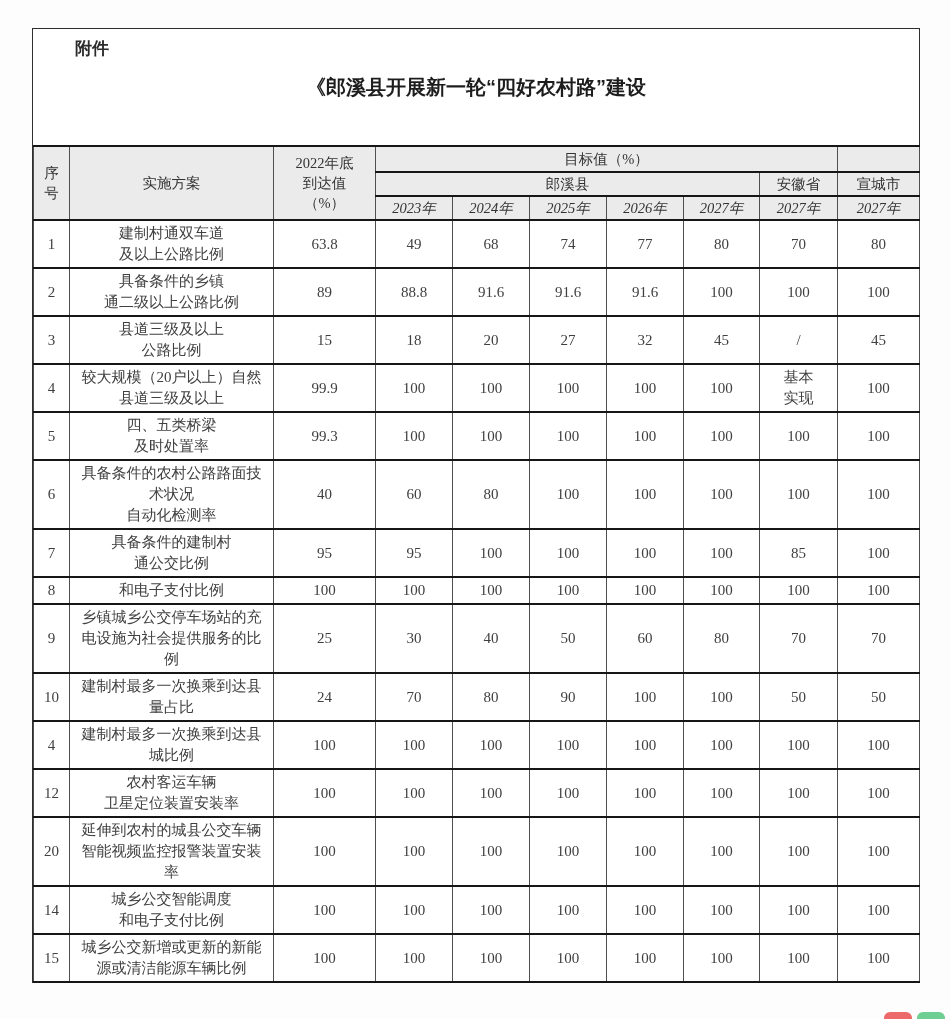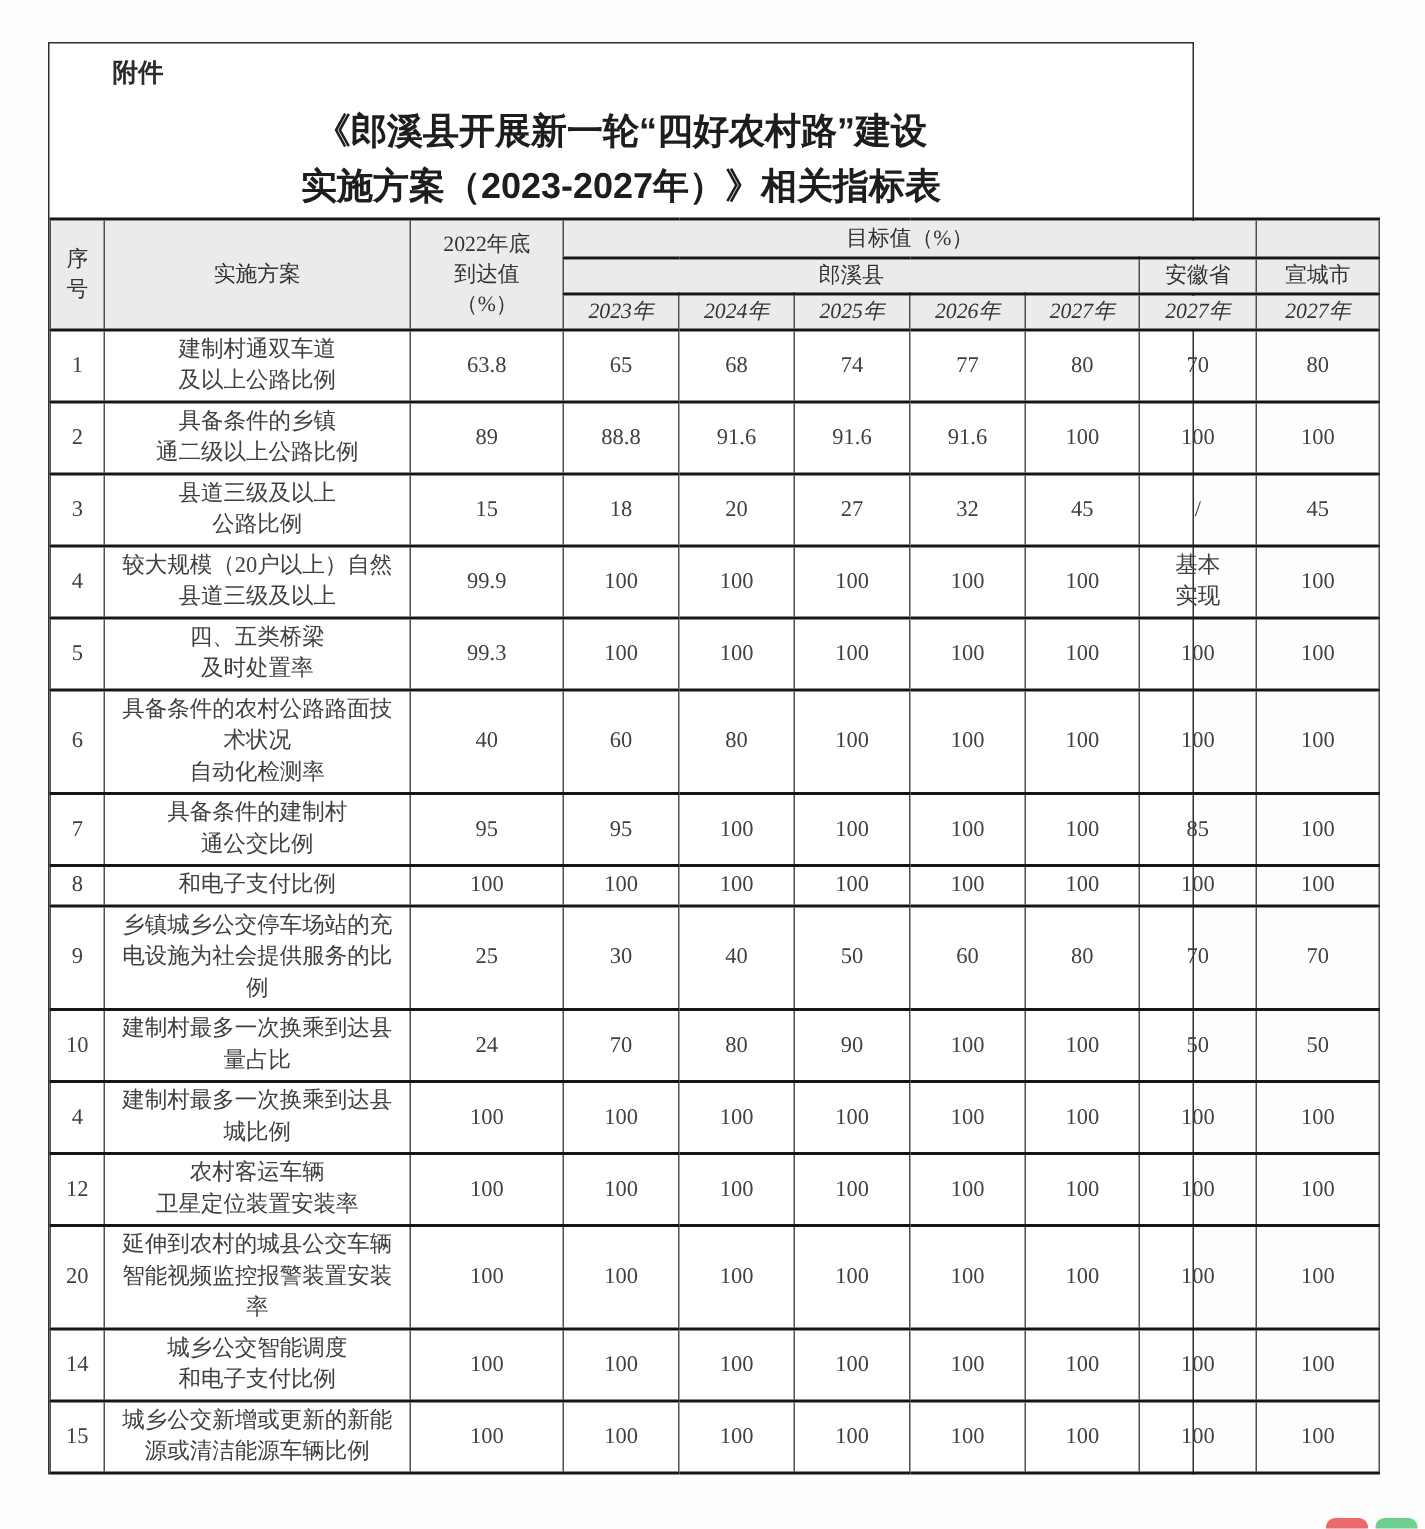--- a/index.html
+++ b/index.html
@@ -3,32 +3,32 @@
 <meta charset="utf-8">
 <style>
   html,body{margin:0;padding:0;}
   body{
     width:950px;height:1019px;position:relative;overflow:hidden;
     background:#fdfdfd;
     font-family:"Liberation Serif","DejaVu Serif",serif;
     color:#3c3c3c;
   }
   .doc-box{
-    position:absolute;left:32px;top:28px;width:764px;box-sizing:border-box;
+    position:absolute;left:32px;top:28px;width:888px;box-sizing:border-box;
     background:#ffffff;border:1px solid #2e2e2e;border-bottom:none;
   }
   .heading-area{height:116px;box-sizing:border-box;padding-top:9px;}
   .attachment-label{
     margin-left:42px;font-family:"Liberation Sans","DejaVu Sans",sans-serif;
     font-size:17px;font-weight:bold;color:#2b2b2b;line-height:22px;
   }
   .doc-title{
     margin-top:9px;text-align:center;
     font-family:"Liberation Sans","DejaVu Sans",sans-serif;
-    font-size:24px;font-weight:bold;color:#1d1d1d;line-height:37px;
+    font-size:20px;font-weight:bold;color:#1d1d1d;line-height:37px;
   }
   table.indicator-table{
     width:100%;border-collapse:collapse;table-layout:fixed;
     font-size:15px;color:#404040;
   }
   .indicator-table th,.indicator-table td{
     border-left:1px solid #4f4f4f;border-right:1px solid #4f4f4f;
     border-top:2px solid #161616;border-bottom:2px solid #161616;
     text-align:center;vertical-align:middle;
     padding:2px 1px;line-height:21px;font-weight:normal;
@@ -43,21 +43,20 @@
   .h-r3{height:23px;font-style:italic;}
 </style>
 </head>
 <body>
 
 <div class="doc-box">
   <div class="heading-area">
     <div class="attachment-label">附件</div>
     <div class="doc-title">
       <div>《郎溪县开展新一轮“四好农村路”建设</div>
-      <div>实施方案（2023-2027年）》相关指标表</div>
     </div>
   </div>
 
   <table class="indicator-table">
     <colgroup>
       <col style="width:36px">
         <col style="width:204px">
         <col style="width:102px">
       <col style="width:77px">
         <col style="width:77px">
@@ -92,21 +91,21 @@
         <th>2027年</th>
         <th>2027年</th>
       </tr>
     </thead>
     <tbody>
       <tr>
         <td>1</td>
         <td class="pre">建制村通双车道
 及以上公路比例</td>
         <td>63.8</td>
-        <td>65</td>
+        <td>49</td>
         <td>68</td>
         <td>74</td>
         <td>77</td>
         <td>80</td>
         <td>70</td>
         <td>80</td>
       </tr>
       <tr>
         <td>2</td>
         <td class="pre">具备条件的乡镇

